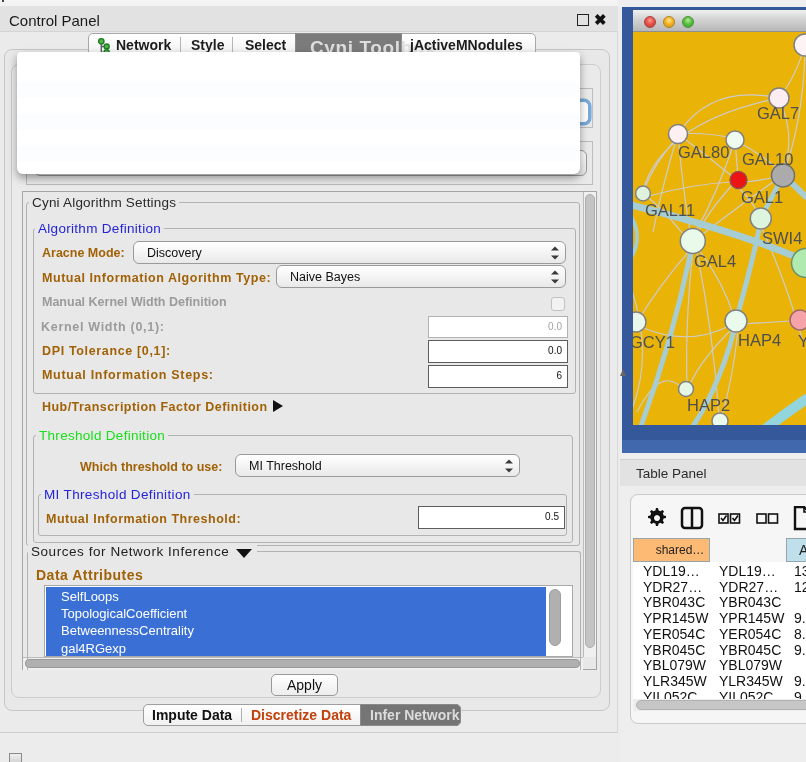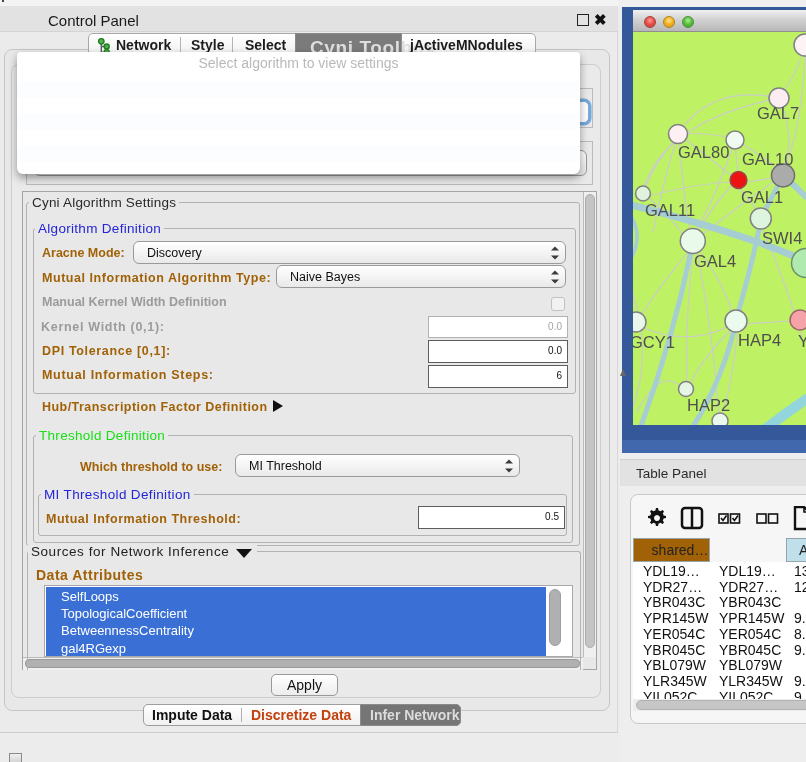--- a/index.html
+++ b/index.html
@@ -21,21 +21,21 @@
 </style>
 </head>
 <body>
 
 <div class="abs" style="left:0;top:0;width:618px;height:6px;background:#f3f3f3;"></div>
 <div class="abs" style="left:618px;top:0;width:188px;height:7px;background:#efefef;"></div>
 <div class="abs" style="left:2px;top:0;width:2px;height:2px;background:#444;"></div>
 
 <div class="abs" style="left:0;top:6px;width:618px;height:727px;background:#ebebeb;border-bottom:1px solid #cccccc;border-right:1px solid #d8d8d8;box-sizing:border-box;"></div>
 <div class="abs" style="left:0;top:6px;width:618px;height:26px;background:#e2e2e2;border-bottom:1px solid #d4d4d4;box-sizing:border-box;"></div>
-<div class="abs" style="left:9px;top:12px;font-size:15px;color:#1a1a1a;margin-left:39px;">Control Panel</div>
+<div class="abs" style="left:9px;top:12px;font-size:15px;color:#1a1a1a;">Control Panel</div>
 
 <div class="abs" style="left:577px;top:14px;width:10px;height:10px;border:1.5px solid #222;"></div>
 <div class="abs" style="left:594px;top:11px;font-size:15px;font-weight:bold;color:#111;">✖</div>
 
 <div class="abs" style="left:4px;top:49px;width:606px;height:662px;background:#e8e8e8;border:1px solid #c6c6c6;border-radius:8px;box-sizing:border-box;"></div>
 
 <div class="abs" style="left:11px;top:64px;width:590px;height:634px;background:#eaeaea;border:1px solid #cdcdcd;border-radius:8px;box-sizing:border-box;"></div>
 
 <div class="abs" style="left:26px;top:88px;width:567px;height:40px;border:1px solid #bbb;background:#e9e9e9;box-sizing:border-box;"></div>
 <div class="abs" style="left:34px;top:101px;width:555px;height:22px;border-radius:5px;background:#fff;border:1px solid #7aa8d8;box-shadow:0 0 0 2.5px #76a8dc;box-sizing:border-box;"></div>
@@ -124,31 +124,30 @@
 
 <div class="abs" style="left:143px;top:704px;width:318px;height:22px;background:linear-gradient(#ffffff,#f1f1f1);border:1px solid #9e9e9e;border-radius:5px;box-sizing:border-box;"></div>
 <div class="abs" style="left:360px;top:704px;width:101px;height:22px;background:#757575;border:1px solid #8a8a8a;border-radius:0 5px 5px 0;box-sizing:border-box;"></div>
 <div class="abs" style="left:241px;top:708px;width:1px;height:14px;background:#b0b0b0;"></div>
 <div class="abs b" style="left:152px;top:707px;font-size:14px;color:#111;">Impute Data</div>
 <div class="abs b" style="left:251px;top:707px;font-size:14px;color:#c2410c;">Discretize Data</div>
 <div class="abs b" style="left:370px;top:707px;font-size:14px;color:#dcdcdc;">Infer Network</div>
 
 <div class="abs" style="left:17px;top:52px;width:563px;height:122px;background:#fff;border-radius:4px 4px 6px 6px;box-shadow:0 4px 9px rgba(0,0,0,0.38);z-index:40;">
  <div class="abs" style="left:0;top:14px;width:563px;height:108px;background:repeating-linear-gradient(180deg,rgba(235,242,250,0.0) 0 16px,rgba(228,238,248,0.13) 16px 32px);border-radius:0 0 6px 6px;"></div>
- <div class="abs" style="left:0;top:3px;width:563px;text-align:center;font-size:14px;color:#b9b9b9;">Select algorithm to view settings</div>
 </div>
 
 <div class="abs" style="left:622px;top:7px;width:184px;height:433px;background:#35589b;"></div>
 <div class="abs" style="left:622px;top:440px;width:184px;height:13px;background:#4168ac;"></div>
 <div class="abs" style="left:633px;top:10px;width:173px;height:22px;background:linear-gradient(#f0f0f0,#d2d2d2 45%,#b8b8b8);border-bottom:1px solid #8f8f8f;box-sizing:border-box;"></div>
 <div class="abs" style="left:644px;top:16px;width:10px;height:10px;border-radius:50%;background:radial-gradient(circle at 50% 35%,#ff9a94 0%,#e8514a 45%,#c63a30 100%);border:0.5px solid #a5423c;"></div>
 <div class="abs" style="left:663px;top:16px;width:10px;height:10px;border-radius:50%;background:radial-gradient(circle at 50% 35%,#ffe49a 0%,#f5b31f 45%,#d18f17 100%);border:0.5px solid #ad8326;"></div>
 <div class="abs" style="left:682px;top:16px;width:10px;height:10px;border-radius:50%;background:radial-gradient(circle at 50% 35%,#b5eb9c 0%,#58c13d 45%,#3f9e2c 100%);border:0.5px solid #4e8f42;"></div>
 
-<div class="abs" style="left:633px;top:32px;width:173px;height:393px;background:#bef264;overflow:hidden;">
+<div class="abs" style="left:633px;top:32px;width:173px;height:393px;background:#eab308;overflow:hidden;">
 <svg width="173" height="393" style="position:absolute;left:0;top:0;">
 <g fill="none" stroke="#cccccc" stroke-width="1.2">
  <path d="M146,66 Q166,40 172,10"></path>
  <path d="M146,66 Q162,102 152,132"></path>
  <path d="M146,66 Q80,52 47,99"></path>
  <path d="M146,66 Q30,90 10,158"></path>
  <path d="M45,102 Q72,100 99,106"></path>
  <path d="M45,102 Q72,122 100,145"></path>
  <path d="M45,102 Q50,160 58,205"></path>
  <path d="M102,108 L105,145"></path>
@@ -233,21 +232,21 @@
   <rect x="85.5" y="8" width="9" height="9" stroke-width="1.6"></rect>
   <path d="M76,12 l2,2.5 l3.5,-5" stroke-width="1.6"></path>
   <path d="M87.5,12 l2,2.5 l3.5,-5" stroke-width="1.6"></path>
   <rect x="112" y="8" width="9" height="9" stroke-width="1.6"></rect>
   <rect x="123.5" y="8" width="9" height="9" stroke-width="1.6"></rect>
   <path d="M150,1 h9 l5,5 v17 h-14 z" stroke-width="2.4"></path>
   <path d="M159,1 v5 h5" stroke-width="1.6"></path>
  </g>
 </svg>
 
-<div class="abs" style="left:633px;top:538px;width:77px;height:24px;background:#a16207;border:1px solid #93a5ad;box-sizing:border-box;text-align:center;line-height:22px;font-size:14px;color:#222;padding-left:17px;">shared…</div>
+<div class="abs" style="left:633px;top:538px;width:77px;height:24px;background:#fdba74;border:1px solid #93a5ad;box-sizing:border-box;text-align:center;line-height:22px;font-size:12px;color:#222;padding-left:17px;">shared…</div>
 <div class="abs" style="left:711px;top:538px;width:74px;height:24px;background:#e2e2e2;border:1px solid #a8a8a8;border-left:none;box-sizing:border-box;text-align:center;line-height:22px;font-size:14px;color:#222;padding-left:17px;margin-top:44px;">name</div>
 <div class="abs" style="left:786px;top:538px;width:30px;height:24px;background:#bfdfea;border:1px solid #93a5ad;box-sizing:border-box;line-height:22px;font-size:14px;color:#222;padding-left:12px;">A</div>
 
 <div class="abs" style="left:633px;top:562px;width:173px;height:137px;background:#fff;overflow:hidden;font-size:14px;color:#111;">
  <div class="abs" style="left:10px;top:2px;line-height:15.7px;white-space:pre;">YDL19…
 YDR27…
 YBR043C
 YPR145W
 YER054C
 YBR045C

